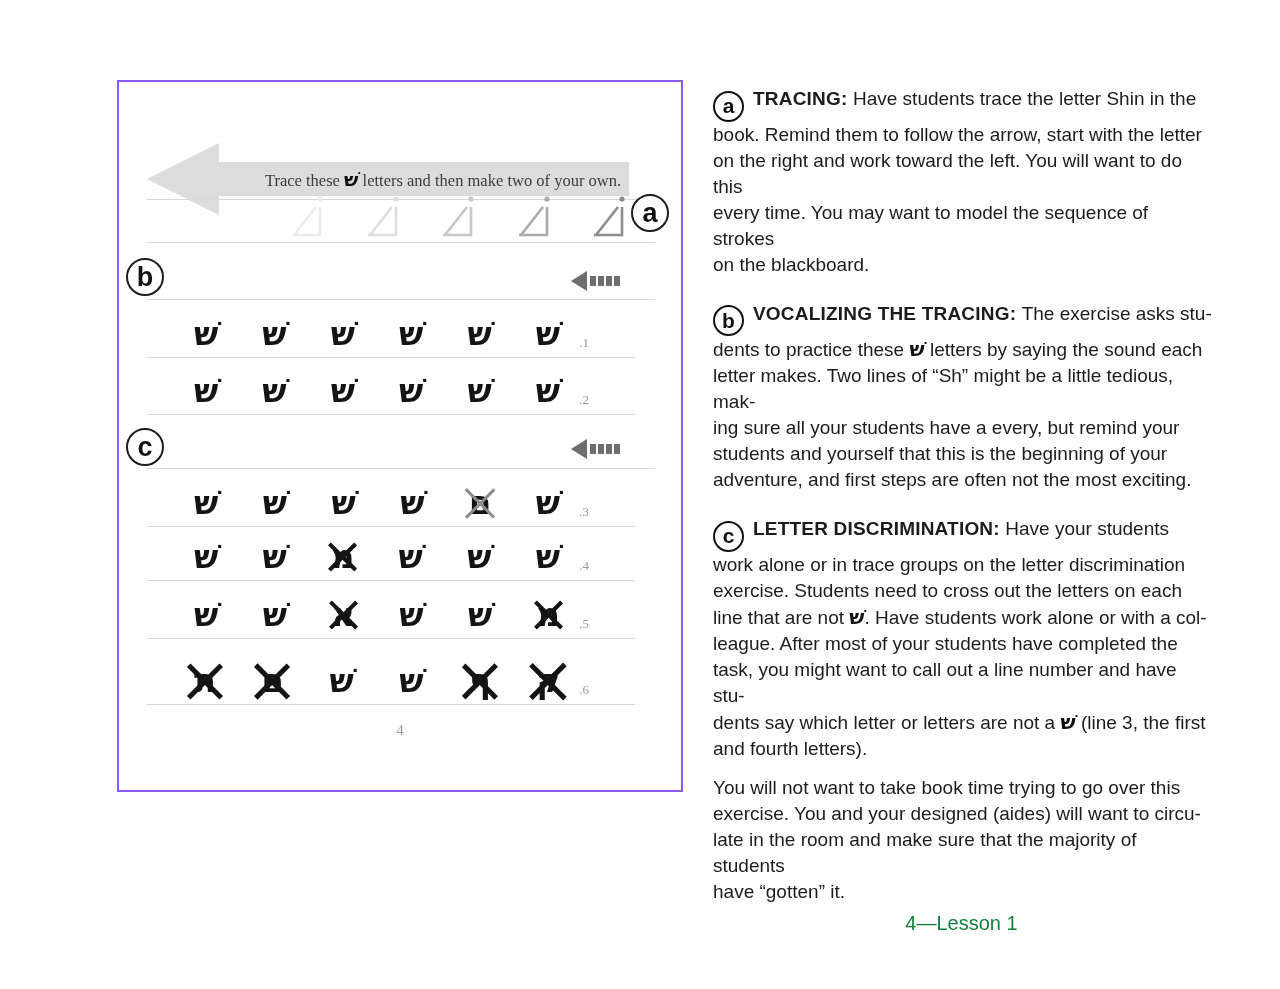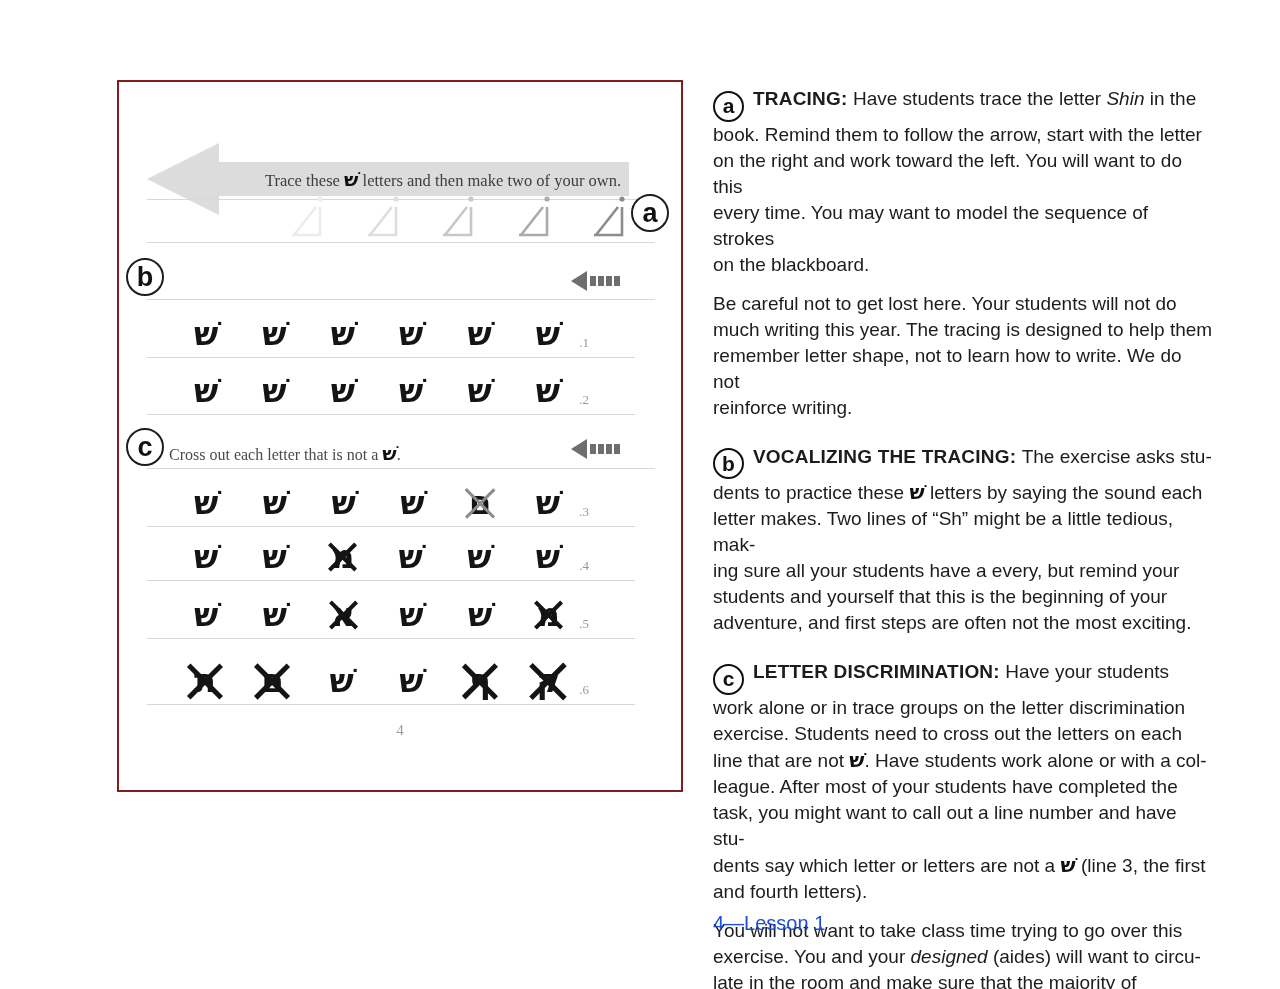--- a/index.html
+++ b/index.html
@@ -1,21 +1,21 @@
 <!DOCTYPE html>
 <html><head>
 <meta charset="utf-8">
 <style>
   html,body{margin:0;padding:0;background:#fff;}
   .canvas{position:relative;width:1280px;height:989px;background:#ffffff;overflow:hidden;
           font-family:"Liberation Sans",sans-serif;color:#1c1c1c;}
 
   
   .wb-page{position:absolute;left:117px;top:80px;width:566px;height:712px;
-           border:2px solid #7f1d1d;background:#fff;box-sizing:border-box;}
+           border:2px solid #8b5cf6;background:#fff;box-sizing:border-box;}
   .hline{position:absolute;left:28px;right:26px;height:1px;background:#d8d8d8;}
 
   .trace-arrow-wrap{position:absolute;left:26px;top:54px;width:486px;height:86px;}
   .trace-text{position:absolute;left:112px;top:32px;width:372px;text-align:center;
               font-family:"Liberation Serif",serif;font-size:16.5px;color:#3d3d3d;}
   .trace-letters{position:absolute;left:170px;top:116px;width:338px;height:44px;
                  display:flex;justify-content:space-between;align-items:flex-end;}
 
   .wb-marker{position:absolute;width:38px;height:38px;border:2px solid #1d1d1d;border-radius:50%;
              background:#fff;display:flex;align-items:center;justify-content:center;
@@ -47,24 +47,24 @@
   
   .teacher-col{position:absolute;left:713px;top:86px;width:500px;
                font-size:19px;line-height:26px;color:#1c1c1c;}
   .tblock{white-space:pre-line;margin-bottom:13px;}
   .tblock.sect{margin-top:23px;}
   .tblock.sect:first-child{margin-top:0;}
   .marker{display:inline-flex;align-items:center;justify-content:center;width:31px;height:31px;
           border:2.5px solid #111;border-radius:50%;background:#fff;font-weight:bold;font-size:21px;
           color:#111;vertical-align:-8px;margin-right:9px;box-sizing:border-box;white-space:normal;}
   .ttl{font-weight:bold;letter-spacing:.2px;margin-top:41px;}
-  .it{font-style:italic;}
+  .it{}
   .teacher-col .hebinline{font-size:20px;}
-  .page-footer{position:absolute;left:713px;top:912px;width:497px;text-align:left;
-               font-size:20px;color:#1d4ed8;}
+  .page-footer{position:absolute;left:713px;top:912px;width:497px;text-align:center;
+               font-size:20px;color:#15803d;}
 </style>
 </head>
 <body>
 
 <div class="canvas">
 
   <div class="wb-page">
 
     <div class="trace-arrow-wrap">
       <svg width="486" height="86" viewBox="0 0 486 86">
@@ -141,21 +141,20 @@
             <span><span class="heb">שׁ</span></span>
             <span><span class="heb">שׁ</span></span>
           </div>
           <span class="row-num">.2</span>
         </div>
       </div>
 
     <div class="wb-marker" style="left:7px;top:346px;">
       <span>c</span>
     </div>
-    <div class="wb-head-text" style="top:360px;"><span>Cross out each letter that is not a </span><span class="hebinline">שׁ</span><span>.</span></div>
     <svg class="small-arrow" style="left:452px;top:357px;" width="54" height="20" viewBox="0 0 54 20">
       <polygon points="0,10 16,0 16,20" fill="#6e6e6e"></polygon>
       <rect x="19" y="5" width="6" height="10" fill="#6e6e6e"></rect>
       <rect x="27" y="5" width="6" height="10" fill="#6e6e6e"></rect>
       <rect x="35" y="5" width="6" height="10" fill="#6e6e6e"></rect>
       <rect x="43" y="5" width="6" height="10" fill="#6e6e6e"></rect>
     </svg>
     <div class="hline" style="top:386px;"></div>
 
     <div class="rows-wrap" style="top:387px;">
@@ -207,38 +206,34 @@
 
     <div class="wb-pagenum">4</div>
   </div>
 
   <div class="teacher-col">
       <div class="tblock sect"><span class="marker">a</span><span class="ttl">TRACING: </span><span>Have students trace the letter </span><span class="it">Shin</span><span> in the
 book. Remind them to follow the arrow, start with the letter
 on the right and work toward the left. You will want to do this
 every time. You may want to model the sequence of strokes
 on the blackboard.</span></div>
-      <div class="tblock"><span>Be careful not to get lost here. Your students will not do
-much writing this year. The tracing is designed to help them
-remember letter shape, not to learn how to write. We do not
-reinforce writing.</span></div>
       <div class="tblock sect"><span class="marker">b</span><span class="ttl">VOCALIZING THE TRACING: </span><span>The exercise asks stu-
 dents to practice these </span><span class="hebinline">שׁ</span><span> letters by saying the sound each
 letter makes. Two lines of “Sh” might be a little tedious, mak-
 ing sure all your students have a every, but remind your
 students and yourself that this is the beginning of your
 adventure, and first steps are often not the most exciting.</span></div>
       <div class="tblock sect"><span class="marker">c</span><span class="ttl">LETTER DISCRIMINATION: </span><span>Have your students
 work alone or in trace groups on the letter discrimination
 exercise. Students need to cross out the letters on each
 line that are not </span><span class="hebinline">שׁ</span><span>. Have students work alone or with a col-
 league. After most of your students have completed the
 task, you might want to call out a line number and have stu-
 dents say which letter or letters are not a </span><span class="hebinline">שׁ</span><span> (line 3, the first
 and fourth letters).</span></div>
-      <div class="tblock"><span>You will not want to take class time trying to go over this
+      <div class="tblock"><span>You will not want to take book time trying to go over this
 exercise. You and your </span><span class="it">designed</span><span> (aides) will want to circu-
 late in the room and make sure that the majority of students
 have “gotten” it.</span></div>
     </div>
 
   <div class="page-footer">4—Lesson 1</div>
 </div>
 
 </body></html>

